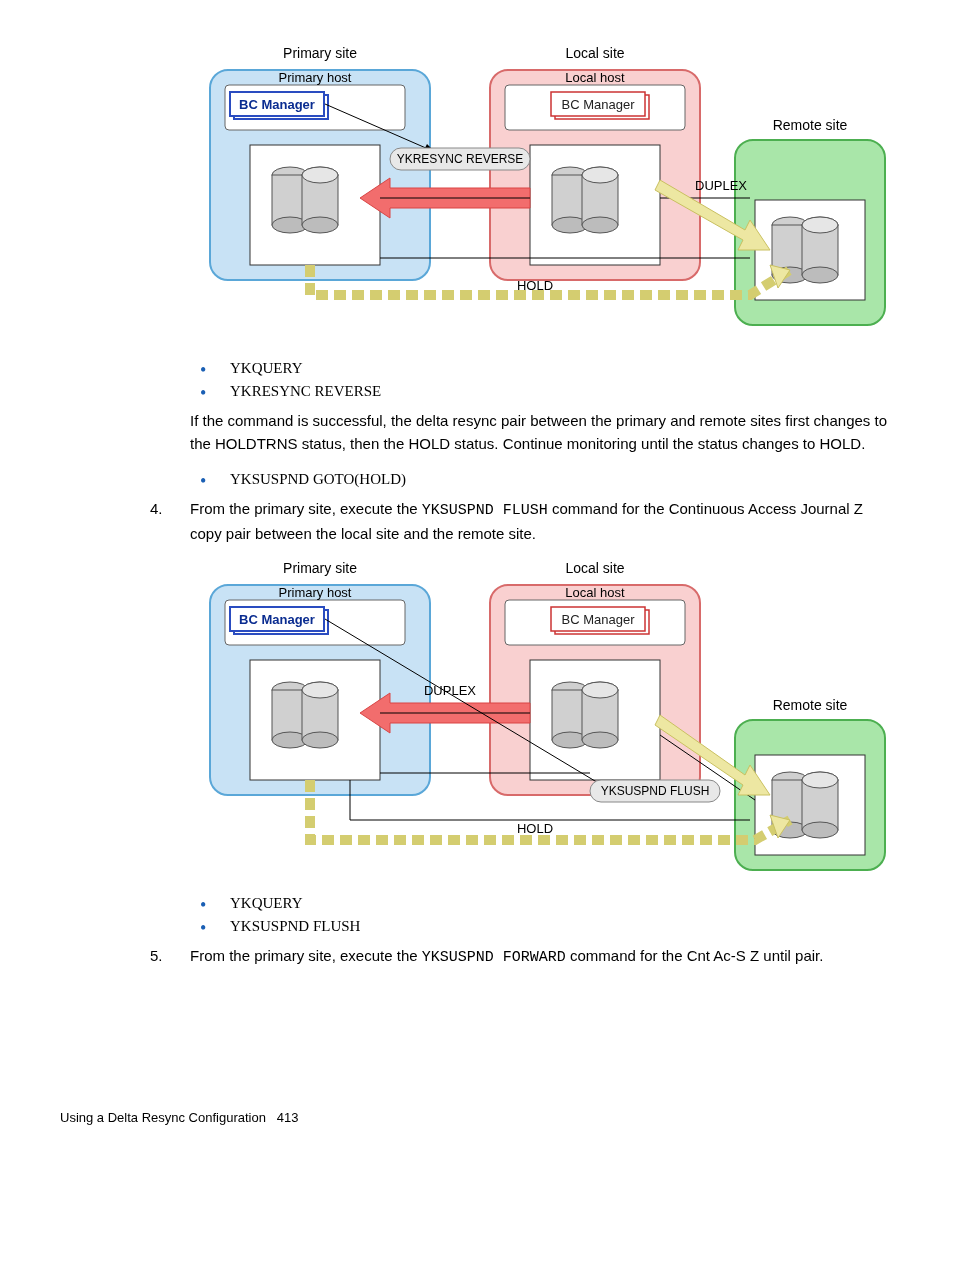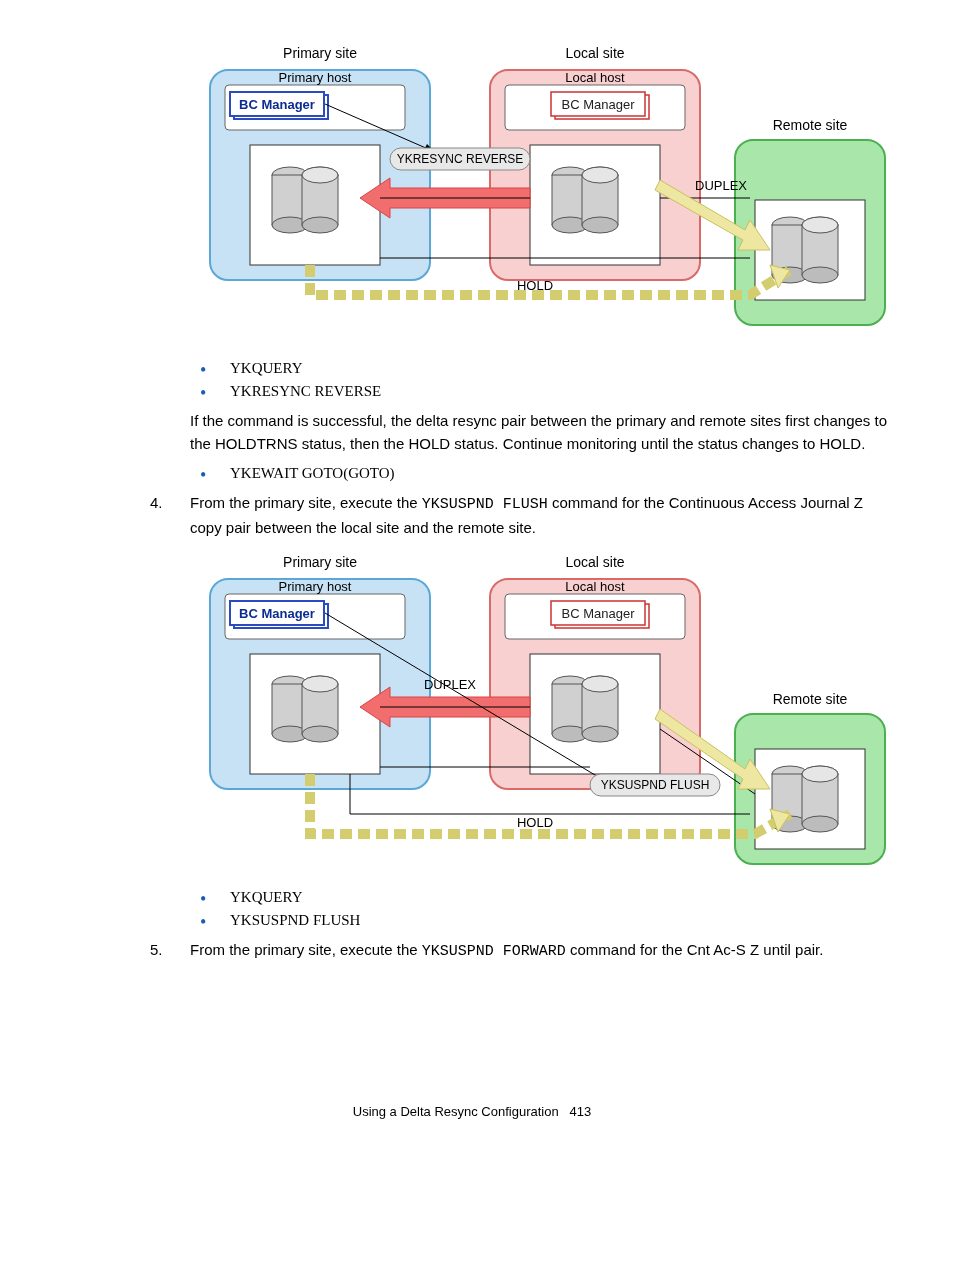--- a/index.html
+++ b/index.html
@@ -27,21 +27,21 @@
     font-size: 15px;
   }
   ul.bullets li::before {
     content: "•";
     color: #1a5fb4;
     position: absolute;
     left: 10px;
     font-size: 18px;
   }
   .para {
-    margin: 10px 0 10px 130px;
+    margin: 10px 0 16px 130px;
     line-height: 1.5;
   }
   ol.steps {
     list-style: none;
     margin: 10px 0 10px 90px;
     padding: 0;
   }
   ol.steps > li {
     position: relative;
     padding-left: 40px;
@@ -49,21 +49,21 @@
     line-height: 1.5;
   }
   ol.steps > li .num {
     position: absolute;
     left: 0;
   }
   .mono { font-family: "Courier New", monospace; }
   .footer {
     position: relative;
     margin-top: 140px;
-    text-align: center;
+    text-align: left;
     font-size: 13px;
     padding-right: 10px;
   }
 </style>
 </head>
 <body>
 
 <div class="diagram-wrap">
 <svg width="700" height="300" viewBox="0 0 700 300">
 
@@ -141,21 +141,21 @@
 </div>
 
 <ul class="bullets">
   <li>YKQUERY</li>
   <li>YKRESYNC REVERSE</li>
 </ul>
 
 <p class="para">If the command is successful, the delta resync pair between the primary and remote sites first changes to the HOLDTRNS status, then the HOLD status. Continue monitoring until the status changes to HOLD.</p>
 
 <ul class="bullets">
-  <li>YKEWAIT GOTO(GOTO)</li>
+  <li>YKSUSPND GOTO(HOLD)</li>
 </ul>
 
 <ol class="steps">
   <li>
     <span class="num">4.</span>
     <span>From the primary site, execute the </span><span class="mono">YKSUSPND FLUSH</span><span> command for the Continuous Access Journal Z copy pair between the local site and the remote site.</span>
   </li>
 </ol>
 
 <div class="diagram-wrap">

